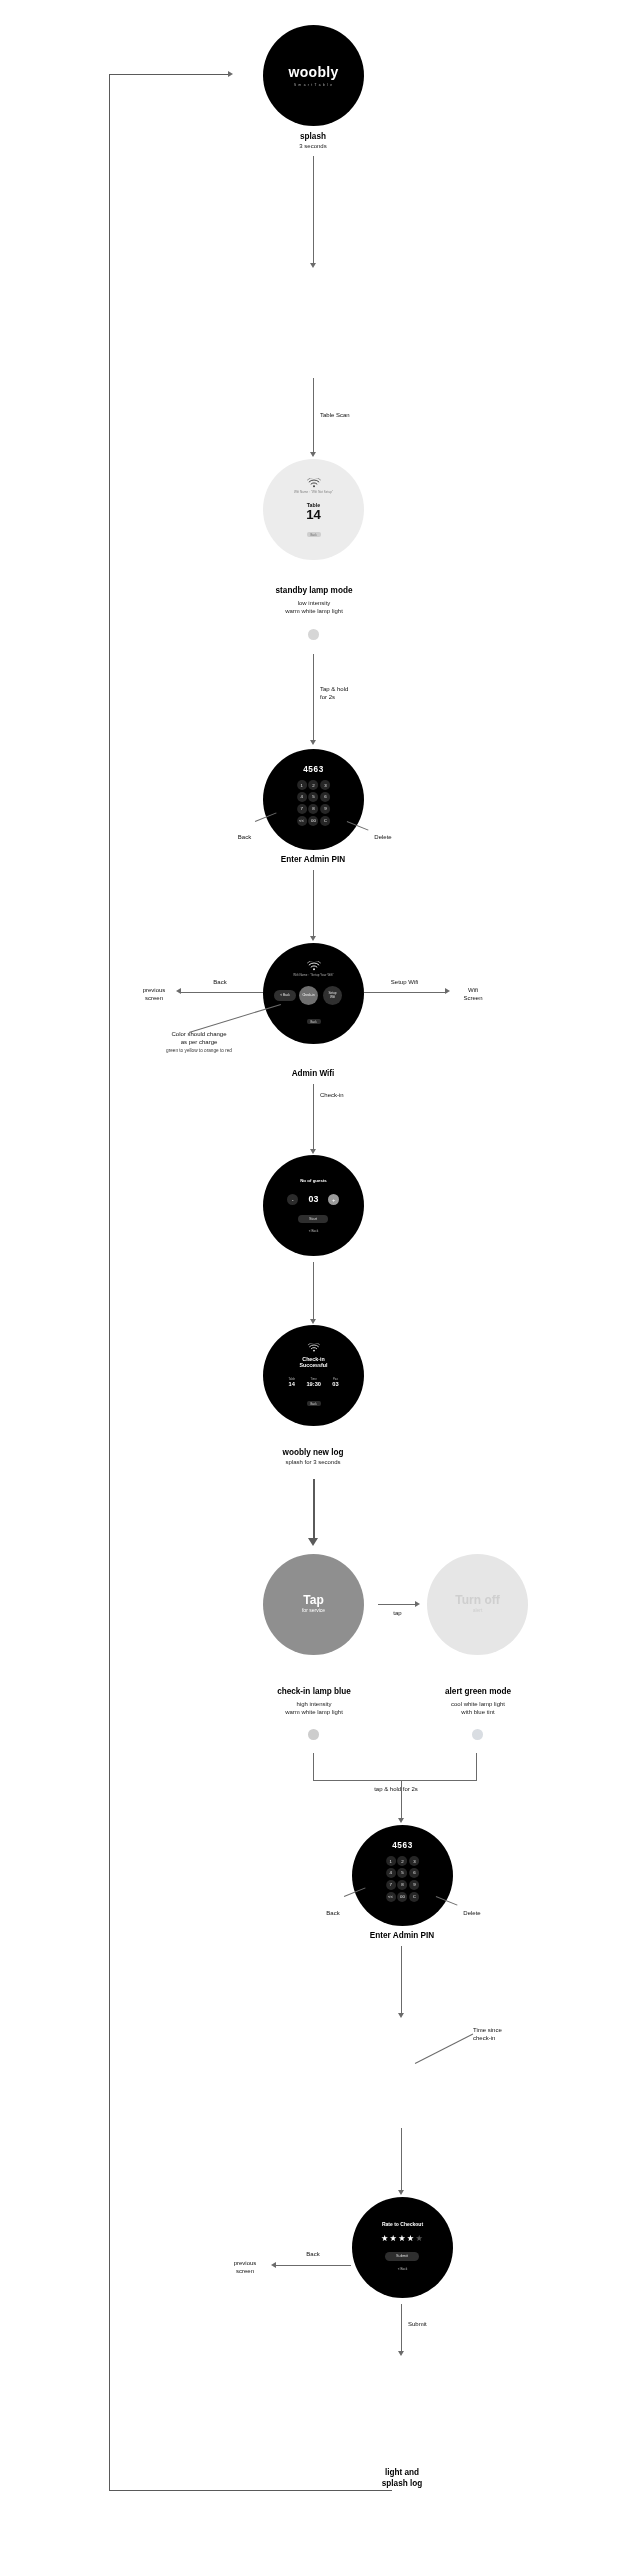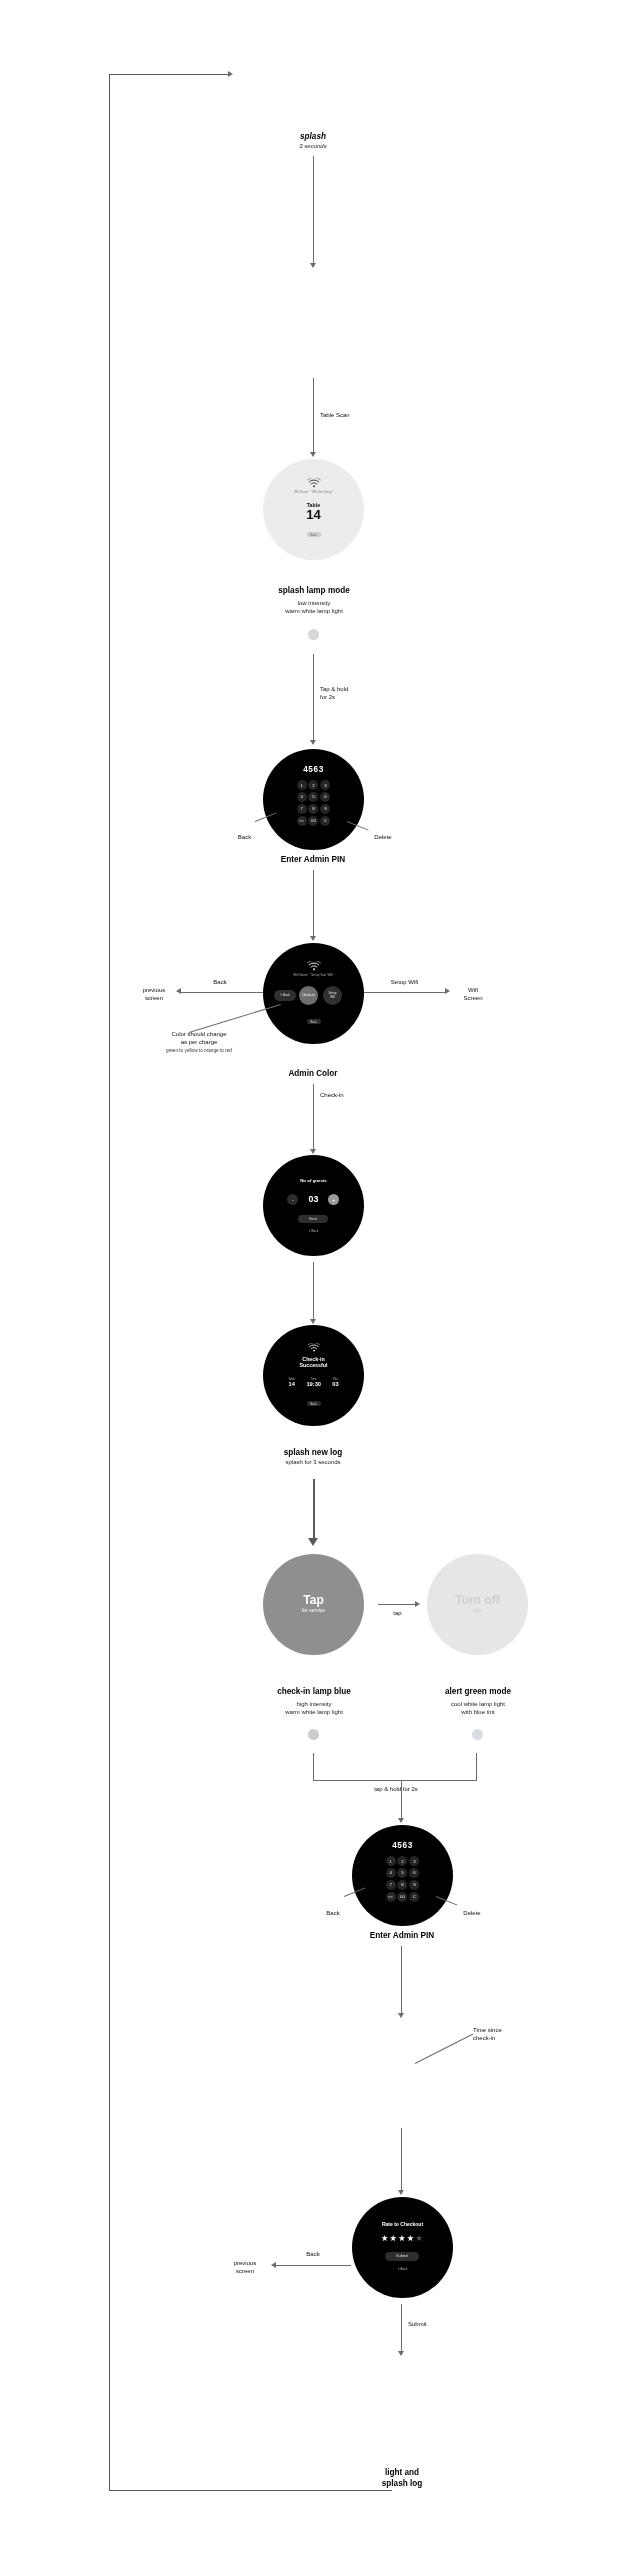--- a/index.html
+++ b/index.html
@@ -83,21 +83,27 @@
 </head>
 <body>
 
 <div id="page">
 
   <div class="line vline thick abs" style="left:109px;top:74px;height:2416px;"></div>
   <div class="line hline thick abs" style="left:109px;top:74px;width:121px;"></div>
   <div class="arrowhead ah-right abs" style="left:228px;top:71px;"></div>
   <div class="line hline thick abs" style="left:109px;top:2490px;width:283px;"></div>
 
-  <div class="caption" style="left:250px;top:131px;width:126px;font-style:italic;">
+  <div class="screen dark" style="left:263px;top:25px;width:101px;height:101px;">
+    <div class="abs" style="left:0;right:0;top:39px;text-align:center;">
+      <div style="font-size:14px;font-weight:bold;letter-spacing:0.3px;">woobly</div>
+      <div style="font-size:3.1px;letter-spacing:0.8px;color:#bdbdbd;margin-top:2.5px;">S m a r t   T a b l e</div>
+    </div>
+  </div>
+  <div class="caption" style="left:250px;top:131px;width:126px;">
     <div class="t1">splash</div>
     <div class="t2">3 seconds</div>
   </div>
 
   <div class="line vline abs" style="left:313px;top:156px;height:108px;"></div>
   <div class="arrowhead ah-down abs" style="left:310px;top:263px;"></div>
 
 
   <div class="line vline abs" style="left:313px;top:378px;height:77px;"></div>
   <div class="arrowhead ah-down abs" style="left:310px;top:452px;"></div>
@@ -114,21 +120,21 @@
     </div>
     <div class="ssid lt" style="top:31px;">Wifi Name : "Wifi Not Setup"</div>
     <div class="abs" style="left:0;right:0;top:43px;text-align:center;">
       <div style="font-size:5.3px;font-weight:bold;">Table</div>
       <div style="font-size:13.2px;font-weight:bold;line-height:1.1;">14</div>
     </div>
     <div class="pill lt" style="top:73px;width:14px;height:5px;">Back</div>
   </div>
 
   <div class="caption" style="left:232px;top:585px;width:164px;">
-    <div class="t1">splash lamp mode</div>
+    <div class="t1">standby lamp mode</div>
     <div class="t2" style="margin-top:2.5px;">low intensity</div>
     <div class="t2">warm white lamp light</div>
   </div>
   <div class="dot" style="left:308px;top:629px;width:10.7px;height:10.7px;background:#d6d6d6;"></div>
 
   <div class="line vline abs" style="left:313px;top:654px;height:88px;"></div>
   <div class="arrowhead ah-down abs" style="left:310px;top:740px;"></div>
   <div class="lbl" style="left:320px;top:686px;width:57px;text-align:left;">
     <span>Tap &amp; hold</span><br>
     <span>for 2s</span>
@@ -200,21 +206,21 @@
   </div>
 
   <div class="line abs" style="left:189px;top:1032px;width:96px;height:0.8px;transform:rotate(-17deg);transform-origin:left center;"></div>
   <div class="lbl" style="left:140px;top:1031px;width:118px;">
     <span>Color should change</span><br>
     <span>as per charge</span><br>
     <span class="small" style="font-size:4.7px;color:#333;">green to yellow to orange to red</span>
   </div>
 
   <div class="caption" style="left:250px;top:1068px;width:126px;">
-    <div class="t1">Admin Color</div>
+    <div class="t1">Admin Wifi</div>
   </div>
 
   <div class="line vline abs" style="left:313px;top:1084px;height:68px;"></div>
   <div class="arrowhead ah-down abs" style="left:310px;top:1149px;"></div>
   <div class="lbl" style="left:320px;top:1092px;width:50px;text-align:left;">Check-in</div>
 
   <div class="screen dark" style="left:263px;top:1155px;width:101px;height:101px;">
     <div class="abs ctr" style="left:0;right:0;top:22.7px;font-size:4.4px;font-weight:bold;">No of guests</div>
     <div class="counter minus" style="left:24px;top:39px;width:11.3px;height:11.3px;">-</div>
     <div class="abs ctr" style="left:0;right:0;top:39px;font-size:8.8px;font-weight:bold;">03</div>
@@ -250,21 +256,21 @@
       </div>
       <div class="cell">
         <div class="k">Pax</div>
         <div class="v">03</div>
       </div>
     </div>
     <div class="pill dk" style="top:76px;width:14px;height:5px;">Back</div>
   </div>
 
   <div class="caption" style="left:244px;top:1447px;width:138px;">
-    <div class="t1">splash new log</div>
+    <div class="t1">woobly new log</div>
     <div class="t2">splash for 3 seconds</div>
   </div>
 
   <div class="line vline thick abs" style="left:313px;top:1479px;width:1.9px;height:63px;"></div>
   <div class="arrowhead abs" style="left:308px;top:1538px;border-left:5.7px solid transparent;border-right:5.7px solid transparent;border-top:8.8px solid #5a5a5a;"></div>
 
   <div class="screen grey" style="left:263px;top:1554px;width:101px;height:101px;">
     <div class="tapbig" style="top:39px;">
       <div class="big">Tap</div>
       <div class="sub">for service</div>

